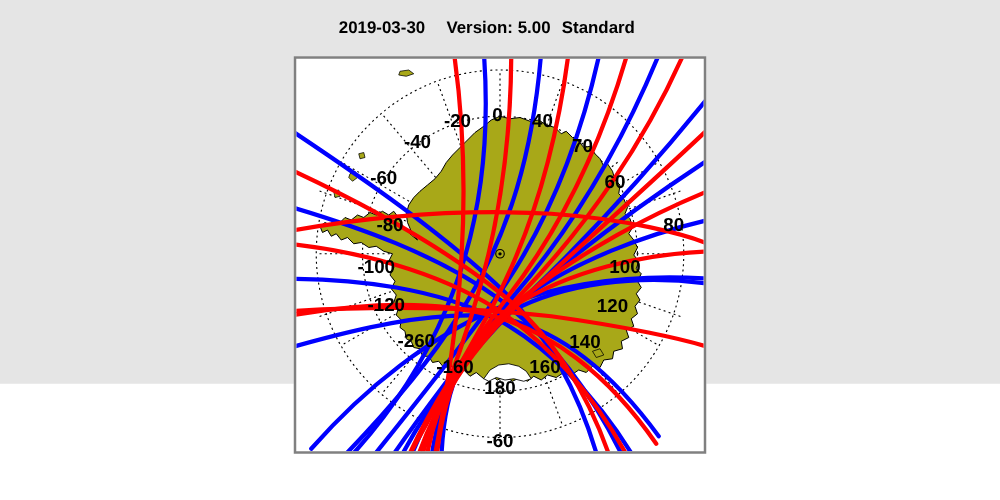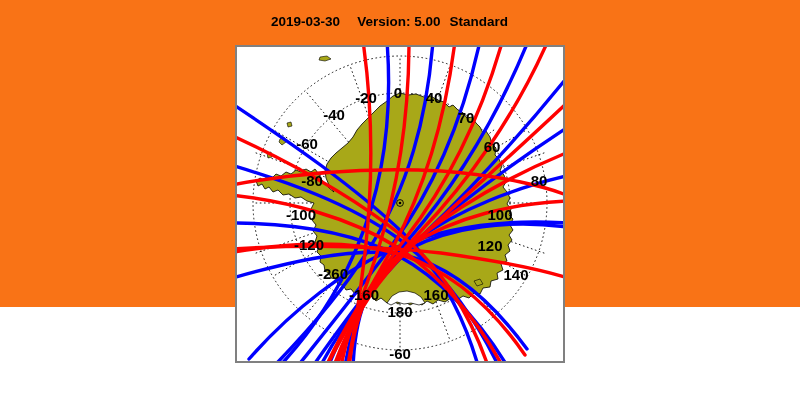--- a/index.html
+++ b/index.html
@@ -1,17 +1,17 @@
 <!DOCTYPE html>
 <html><head>
 <meta charset="utf-8">
 <style>
   html,body{margin:0;padding:0;background:#ffffff;}
   body{width:800px;height:400px;overflow:hidden;font-family:"Liberation Sans",sans-serif;}
-  #page{position:relative;width:800px;height:307px;background:#f97316;}
+  #page{position:relative;width:800px;height:307px;background:#e5e5e5;}
 
   #title-bar{
     position:absolute;left:0;top:14px;width:800px;height:22px;
     display:flex;justify-content:center;align-items:flex-start;
     gap:0;white-space:nowrap;
   }
   #title-bar .tpart{
     font-size:13.5px;font-weight:bold;color:#000000;
     font-family:"Liberation Sans",sans-serif;letter-spacing:0px;
   }
@@ -173,20 +173,20 @@
       <span class="lonlabel" style="left: 466px; top: 117px;">70</span>
       <span class="lonlabel" style="left: 307px; top: 143px;">-60</span>
       <span class="lonlabel" style="left: 492px; top: 146px;">60</span>
       <span class="lonlabel" style="left: 312px; top: 180px;">-80</span>
       <span class="lonlabel" style="left: 500px; top: 180px; margin-left: 39px;">80</span>
       <span class="lonlabel" style="left: 301px; top: 214px;">-100</span>
       <span class="lonlabel" style="left: 500px; top: 214px;">100</span>
       <span class="lonlabel" style="left: 309px; top: 244px;">-120</span>
       <span class="lonlabel" style="left: 490px; top: 245px;">120</span>
       <span class="lonlabel" style="left: 333px; top: 273px;">-260</span>
-      <span class="lonlabel" style="left: 468px; top: 274px; margin-left: 48px;">140</span>
+      <span class="lonlabel" style="left: 468px; top: 274px;">140</span>
       <span class="lonlabel" style="left: 364px; top: 294px;">-160</span>
       <span class="lonlabel" style="left: 436px; top: 294px;">160</span>
       <span class="lonlabel" style="left: 400px; top: 311px;">180</span>
       <span class="lonlabel" style="left: 400px; top: 353px;">-60</span>
     </div>
 
 </div>
 
 </body></html>

